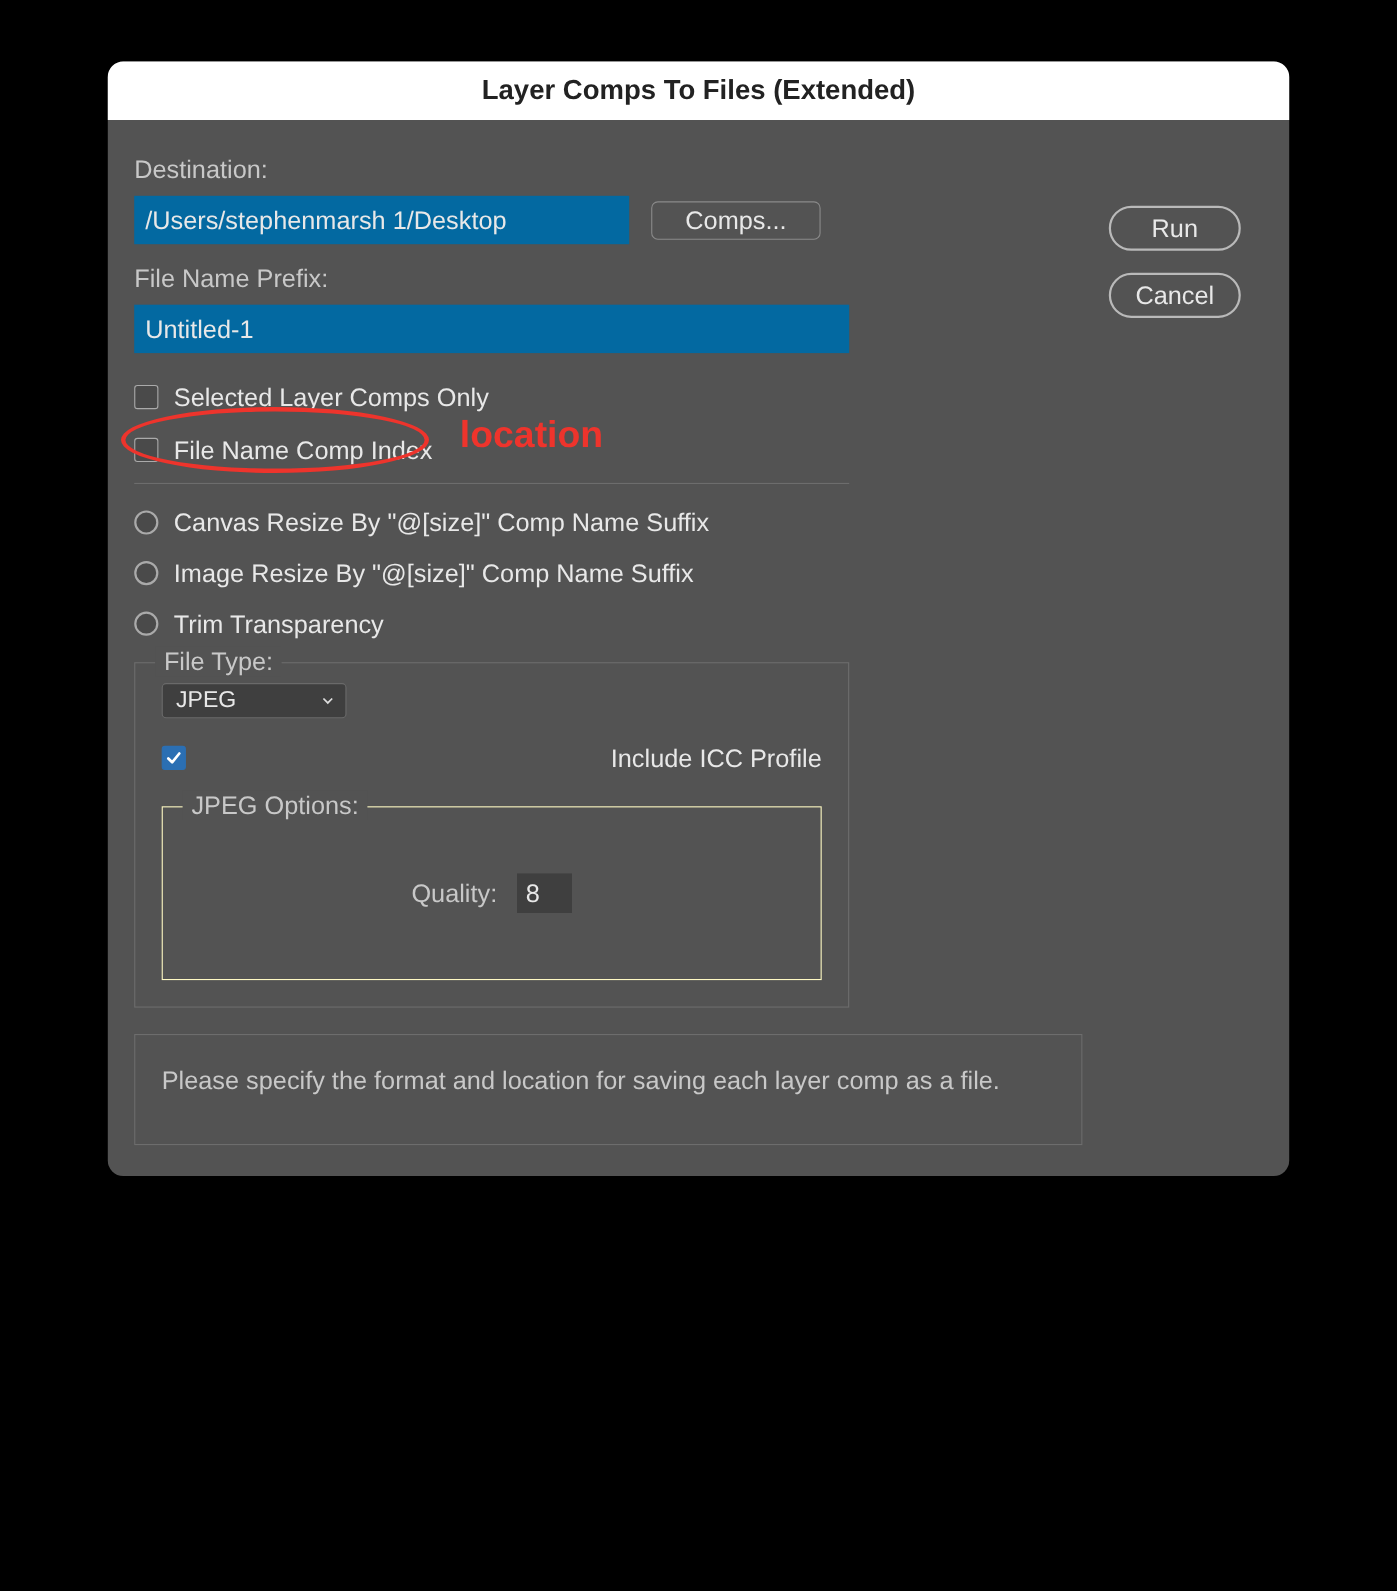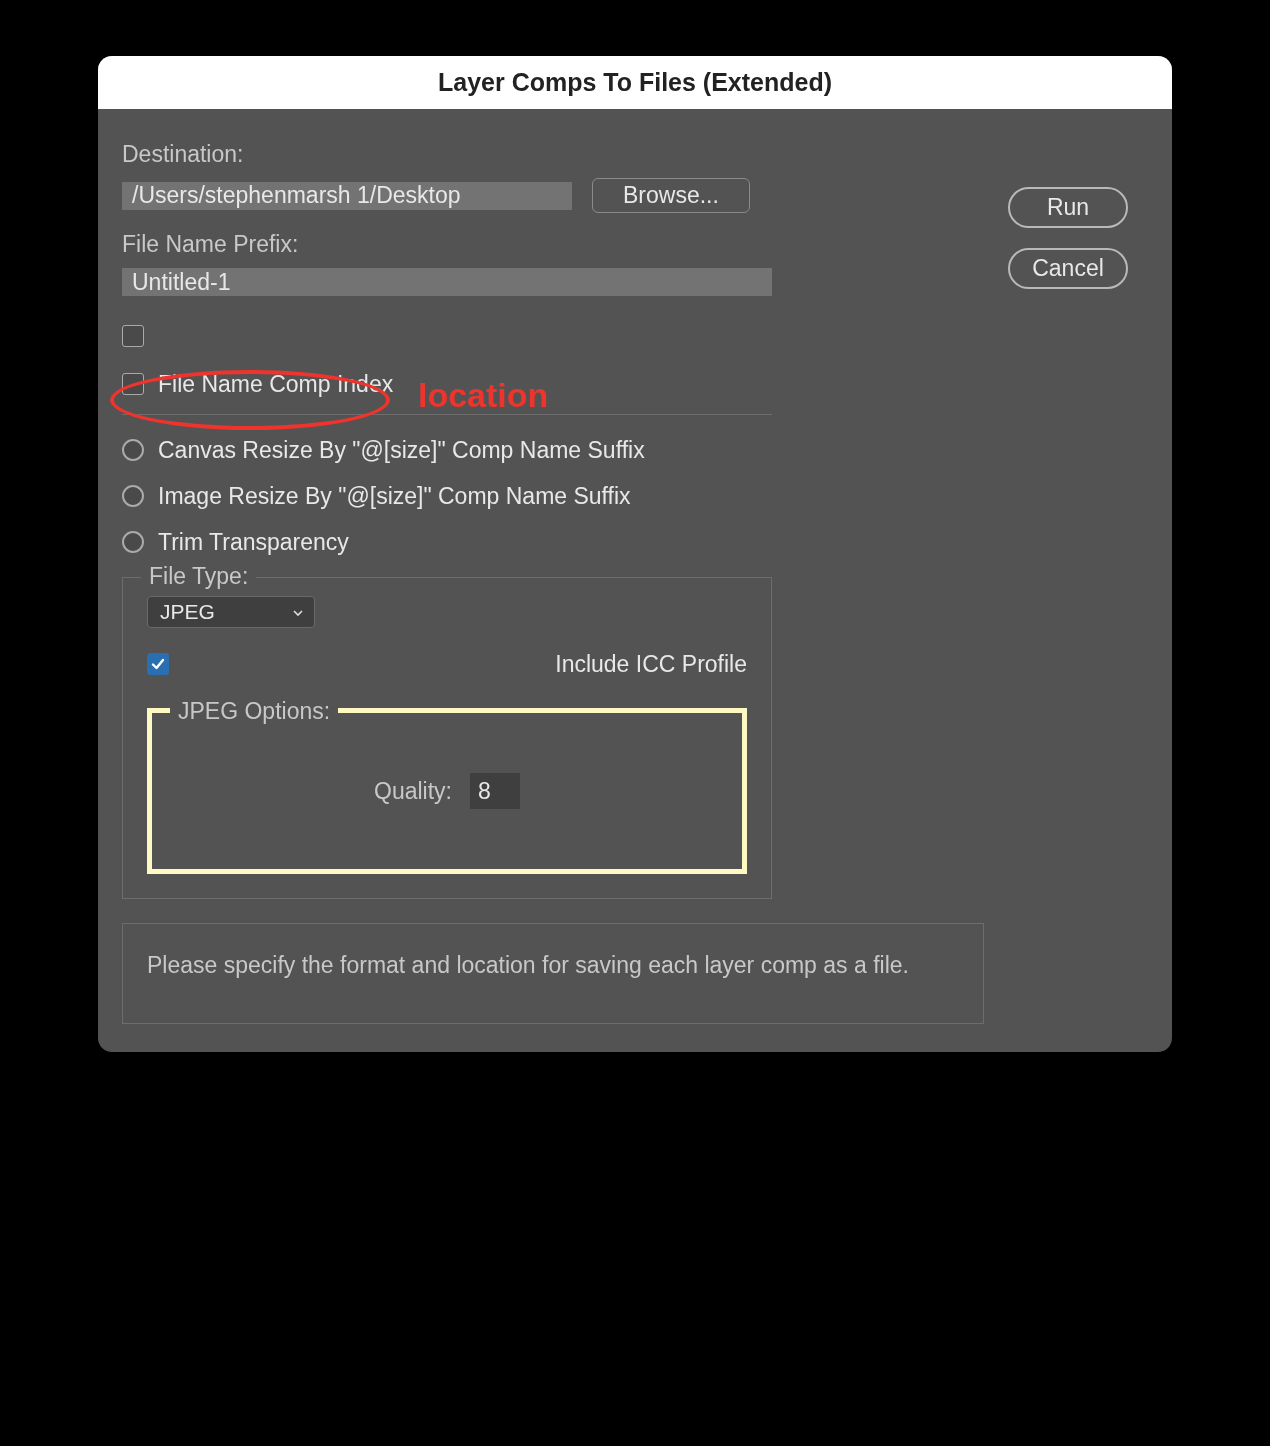--- a/index.html
+++ b/index.html
@@ -41,26 +41,26 @@
     .right-col { width: 140px; display: flex; flex-direction: column; gap: 20px; padding-top: 46px; }
 
     .label {
       color: #c8c8c8;
       font-size: 23px;
       margin-bottom: 10px;
     }
 
     .row-dest { display: flex; gap: 20px; align-items: center; margin-bottom: 18px; }
     .text-input {
-      background: #737373;
+      background: #0369a1;
       color: #e8e8e8;
       font-size: 23px;
       padding: 4px 10px;
       border: none;
-      height: 28px;
+      height: 44px;
       width: 100%;
       font-family: inherit;
     }
     .dest-input { width: 450px; }
     .browse-btn {
       background: #535353;
       color: #e8e8e8;
       border: 1px solid #8a8a8a;
       border-radius: 6px;
       font-size: 23px;
@@ -135,21 +135,21 @@
       border-radius: 4px;
       position: relative;
       width: 168px;
       cursor: pointer;
       display: inline-block;
     }
     .select .caret {
       position: absolute; right: 10px; top: 50%; transform: translateY(-50%);
     }
     .sub-fieldset {
-      border: 5px solid #fef9c3;
+      border: 1px solid #fef9c3;
       padding: 60px 24px 60px 24px;
       margin-top: 24px;
       position: relative;
       text-align: center;
     }
     .quality-row { display: inline-flex; align-items: center; gap: 18px; }
     .quality-label { color: #c8c8c8; font-size: 23px; }
     .quality-input {
       background: #3f3f3f;
       border: none;
@@ -189,30 +189,31 @@
 <div class="dialog">
   <div class="titlebar">
     <span class="titlebar-text">Layer Comps To Files (Extended)</span>
   </div>
   <div class="content">
     <div class="left-col">
 
       <div class="label">Destination:</div>
       <div class="row-dest">
         <input class="text-input dest-input" value="/Users/stephenmarsh 1/Desktop" style="">
-        <button class="browse-btn">Browse...</button>
+        <button class="browse-btn">Comps...</button>
       </div>
 
       <div class="label">File Name Prefix:</div>
       <input class="text-input prefix-input" value="Untitled-1" style="">
 
       <div class="check-row">
         <span class="checkbox">
           
         </span>
+        <span class="check-label">Selected Layer Comps Only</span>
       </div>
 
       <div class="check-row" style="position:relative;">
         <span class="checkbox">
           
         </span>
         <span class="check-label">File Name Comp Index</span>
       </div>
 
       <hr class="hr">

